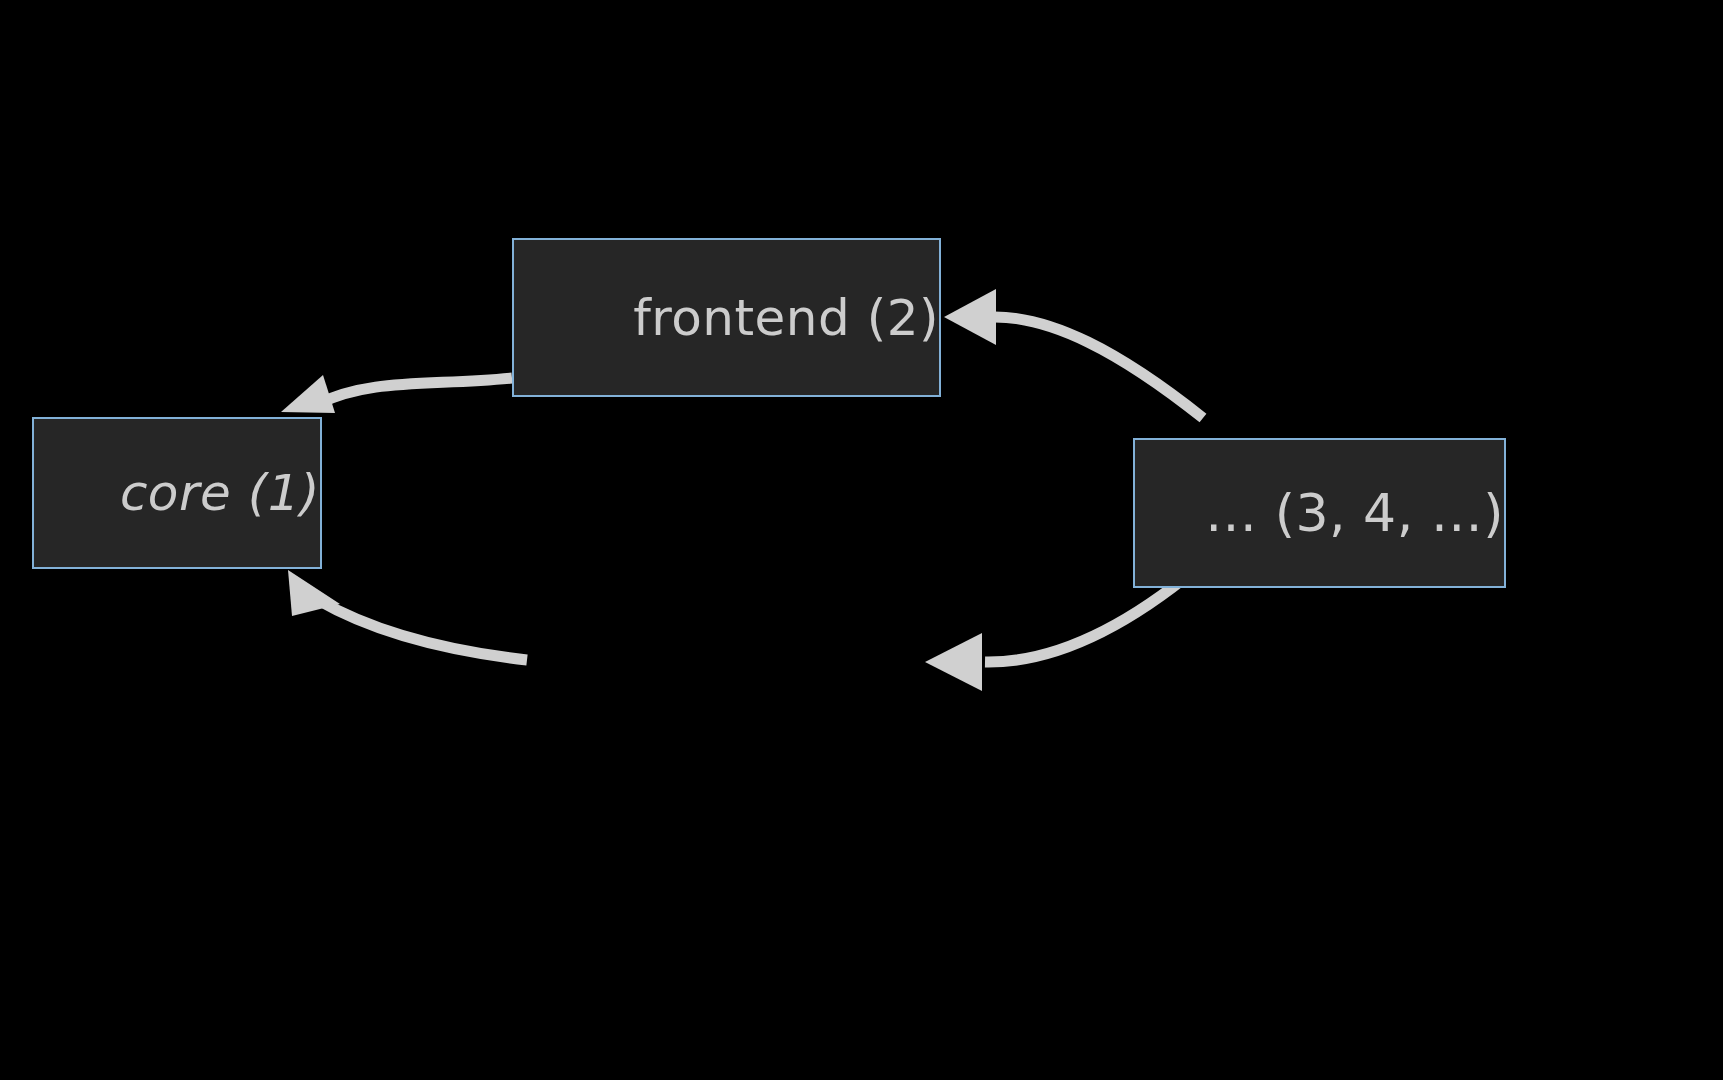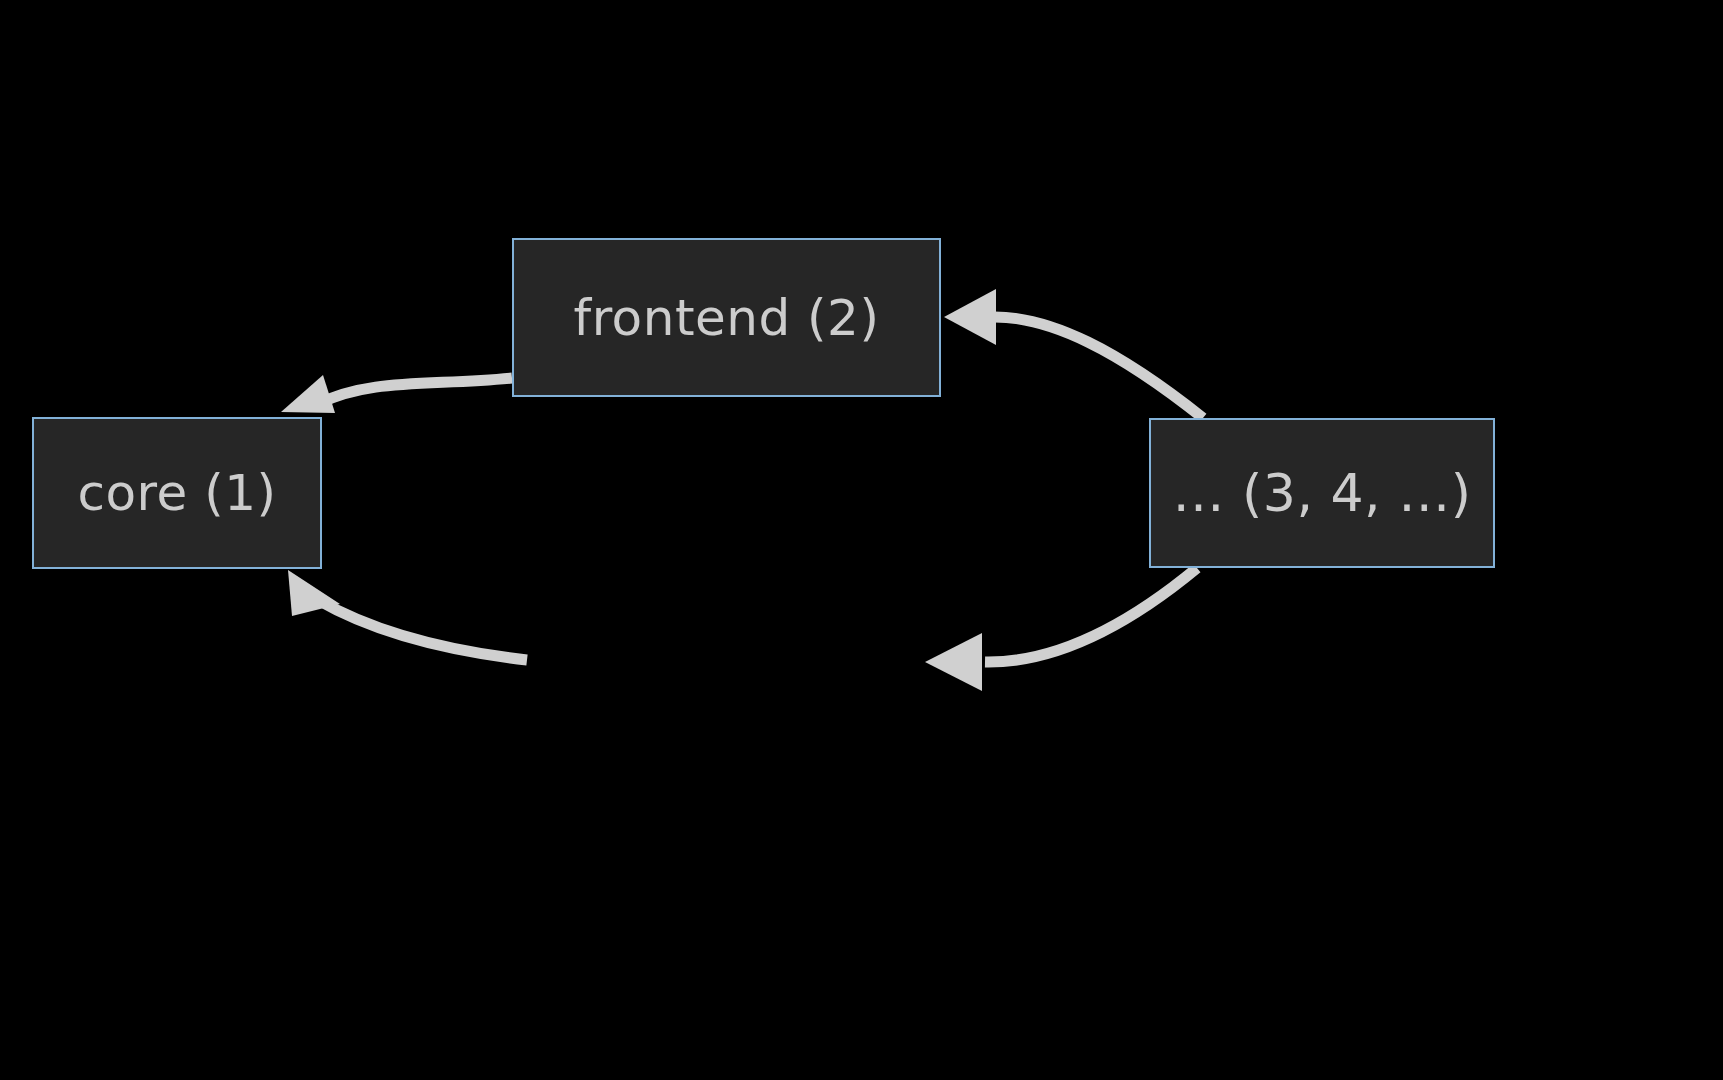--- a/index.html
+++ b/index.html
@@ -26,56 +26,56 @@
     width: 1723px;
     height: 1080px;
   }
   .node {
     position: absolute;
     box-sizing: border-box;
     background: #262626;
     border: 2px solid #82b1d8;
     display: flex;
     align-items: center;
-    justify-content: center;
+    justify-content: flex-end;
     z-index: 3;
   }
   .node-label {
     color: #cccccc;
     font-family: "DejaVu Sans", "Liberation Sans", sans-serif;
     font-size: 50px;
     line-height: 1;
     letter-spacing: 0.5px;
     white-space: nowrap;
     -webkit-font-smoothing: antialiased;
   }
   #node-core {
     left: 32px;
     top: 417px;
     width: 290px;
     height: 152px;
+    font-style: italic;
   }
   #node-frontend {
     left: 512px;
     top: 238px;
     width: 429px;
     height: 159px;
   }
   #node-backend {
     left: 527px;
     top: 588px;
     width: 396px;
     height: 153px;
   }
   #node-others {
     left: 1133px;
-    top: 418px;
-    width: 346px;
+    top: 438px;
+    width: 373px;
     height: 150px;
-    margin-left: 16px;
   }
   #node-others .node-label {
     font-size: 52px;
   }
 </style>
 </head>
 <body>
 
 <div id="diagram-canvas">
 

